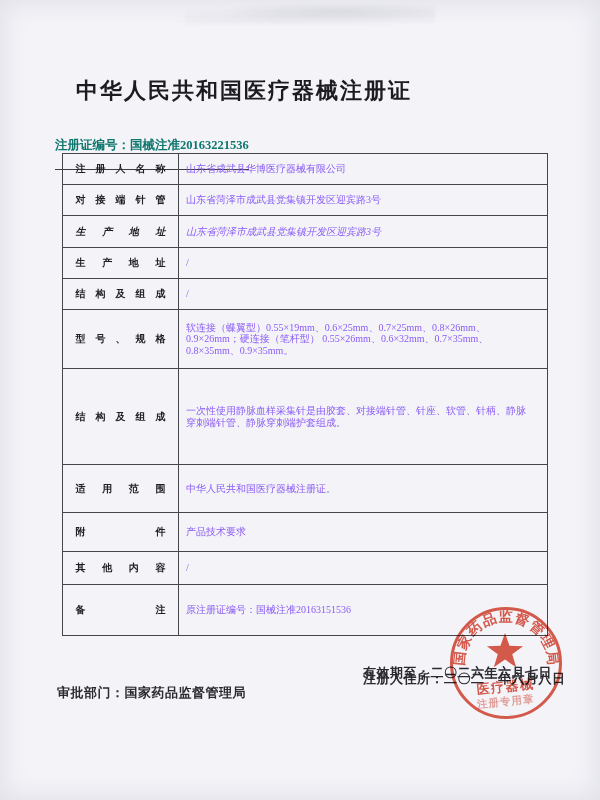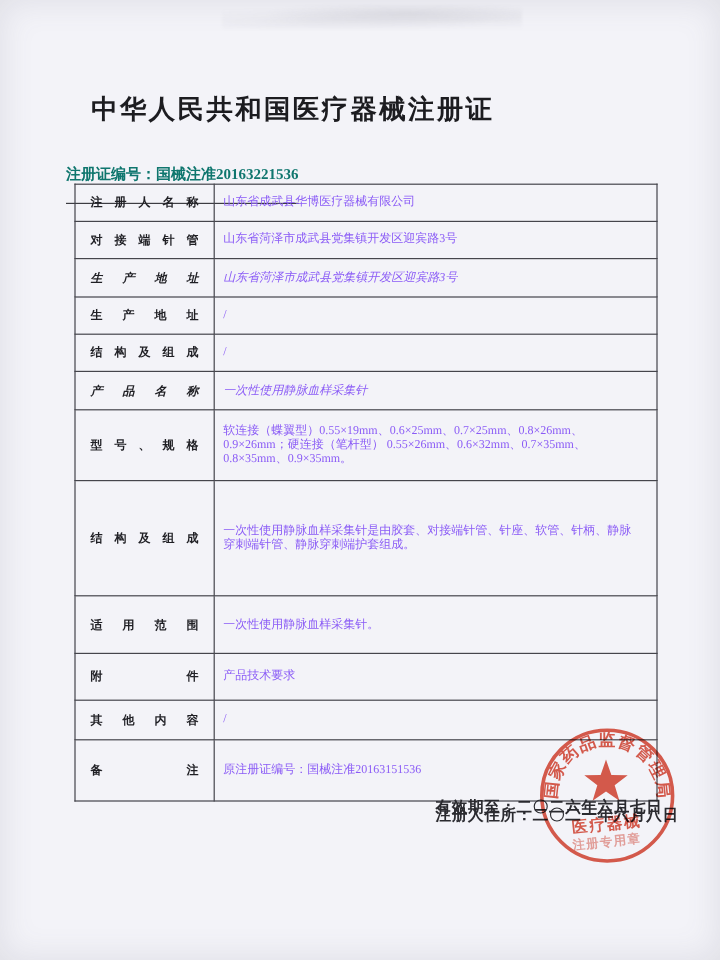--- a/index.html
+++ b/index.html
@@ -108,53 +108,50 @@
       <td class="value">山东省菏泽市成武县党集镇开发区迎宾路3号</td>
     </tr>
     <tr class="r-31">
       <td class="label"><span class="j">生产地址</span></td>
       <td class="value">/</td>
     </tr>
     <tr class="r-31">
       <td class="label"><span class="j">结构及组成</span></td>
       <td class="value">/</td>
     </tr>
-    <tr class="r-32">
-      <td class="label"><span class="j">产品名称</span></td>
-      <td class="value">一次性使用静脉血样采集针</td>
-    </tr>
     <tr class="r-59">
       <td class="label"><span class="j">型号、规格</span></td>
       <td class="value">软连接（蝶翼型）0.55×19mm、0.6×25mm、0.7×25mm、0.8×26mm、0.9×26mm；硬连接（笔杆型） 0.55×26mm、0.6×32mm、0.7×35mm、0.8×35mm、0.9×35mm。</td>
     </tr>
     <tr class="r-96">
       <td class="label"><span class="j">结构及组成</span></td>
       <td class="value">一次性使用静脉血样采集针是由胶套、对接端针管、针座、软管、针柄、静脉穿刺端针管、静脉穿刺端护套组成。</td>
     </tr>
     <tr class="r-48">
       <td class="label"><span class="j">适用范围</span></td>
-      <td class="value">一次性使用静脉血样采集针。</td>
+      <td class="value">中华人民共和国医疗器械注册证。</td>
     </tr>
     <tr class="r-39">
       <td class="label"><span class="j">附件</span></td>
       <td class="value">产品技术要求</td>
     </tr>
     <tr class="r-33">
       <td class="label"><span class="j">其他内容</span></td>
       <td class="value">/</td>
     </tr>
     <tr class="r-51">
       <td class="label"><span class="j">备注</span></td>
       <td class="value">原注册证编号：国械注准20163151536</td>
     </tr>
   </tbody>
     </table>
 
   <div class="foot foot-approve"><span>注册人住所：</span><span>二〇二一年六月八日</span></div>
 
+  <div class="foot foot-dept"><span>审批部门：</span><span>国家药品监督管理局</span></div>
 
   <div class="foot foot-valid"><span>有效期至：</span><span>二〇二六年六月七日</span></div>
 
   <svg class="seal" viewBox="0 0 132 140" xmlns="http://www.w3.org/2000/svg">
     <circle cx="66" cy="67" r="54.5" fill="none" stroke-width="3" stroke="#d8402e"></circle>
     <defs>
       <path id="sealArc" d="M 24.3,72.1 A 42,42 0 1 1 107.7,72.1" fill="none"></path>
     </defs>
     <text font-size="13.5" letter-spacing="1" fill="#d8402e">
       <textPath href="#sealArc" startOffset="2" textLength="138" lengthAdjust="spacingAndGlyphs">国家药品监督管理局</textPath>

